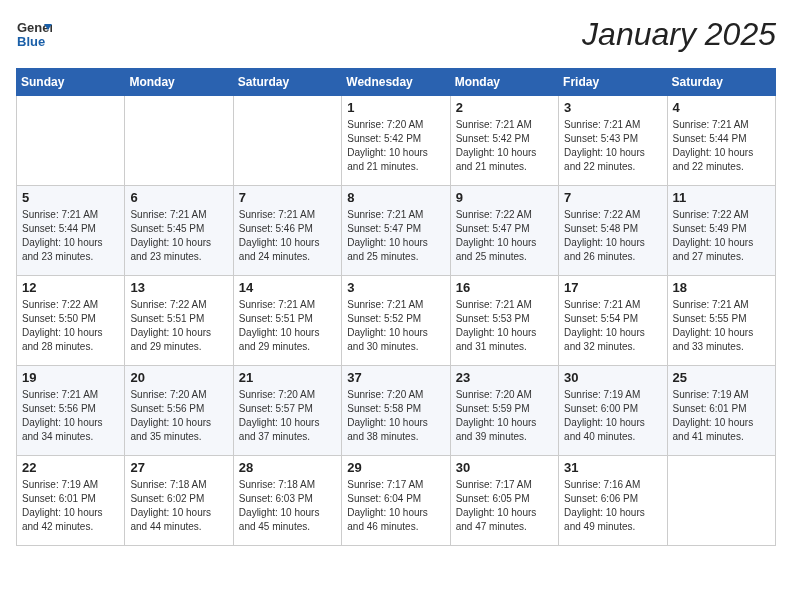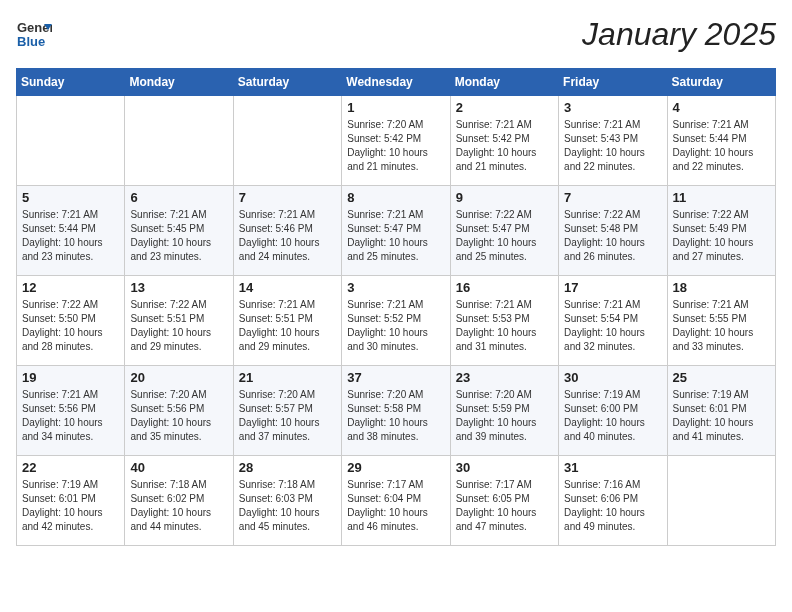--- a/index.html
+++ b/index.html
@@ -213,21 +213,21 @@
           <div class="day-number">25</div>
           <div class="day-info">Sunrise: 7:19 AM<br>Sunset: 6:01 PM<br>Daylight: 10 hours and 41 minutes.</div>
         </td>
       </tr>
       <tr>
         <td>
           <div class="day-number">22</div>
           <div class="day-info">Sunrise: 7:19 AM<br>Sunset: 6:01 PM<br>Daylight: 10 hours and 42 minutes.</div>
         </td>
         <td>
-          <div class="day-number">40</div>
+          <div class="day-number">27</div>
           <div class="day-info">Sunrise: 7:18 AM<br>Sunset: 6:02 PM<br>Daylight: 10 hours and 44 minutes.</div>
         </td>
         <td>
           <div class="day-number">28</div>
           <div class="day-info">Sunrise: 7:18 AM<br>Sunset: 6:03 PM<br>Daylight: 10 hours and 45 minutes.</div>
         </td>
         <td>
           <div class="day-number">29</div>
           <div class="day-info">Sunrise: 7:17 AM<br>Sunset: 6:04 PM<br>Daylight: 10 hours and 46 minutes.</div>
         </td>

